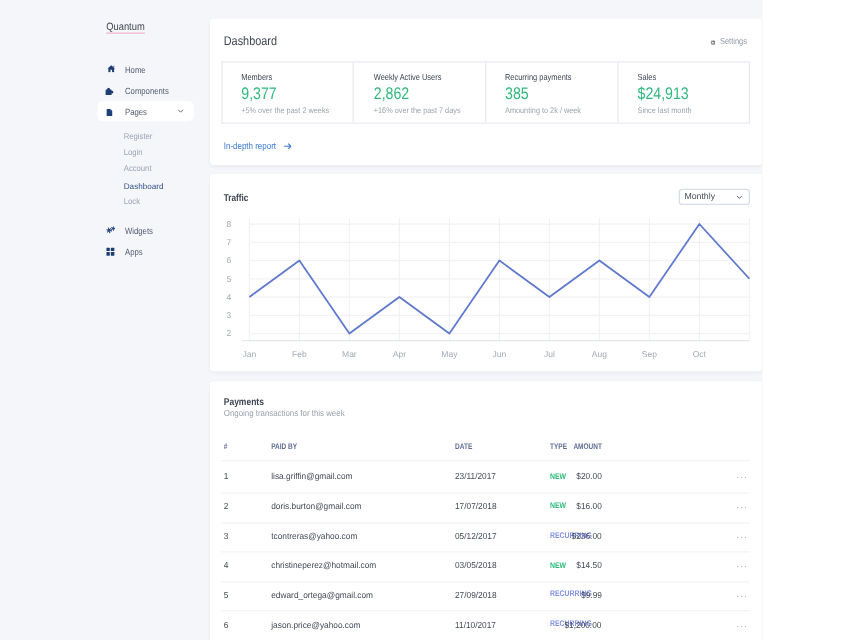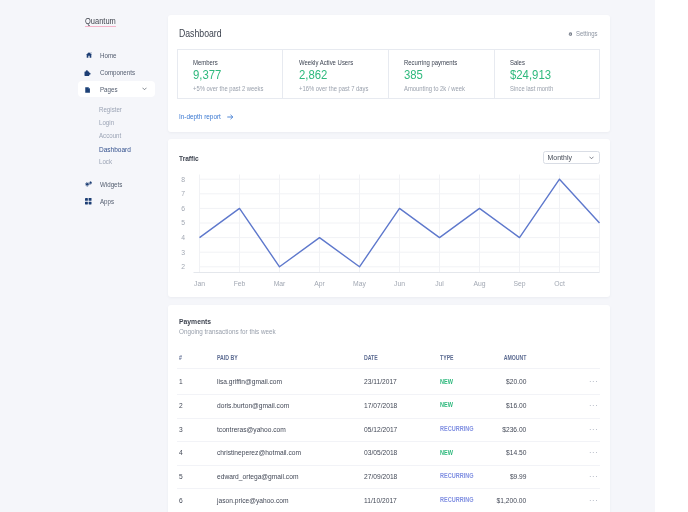--- a/index.html
+++ b/index.html
@@ -1,17 +1,17 @@
 <!DOCTYPE html>
 <html><head>
 <meta charset="utf-8">
 <style>
   html,body{margin:0;padding:0;}
   body{font-family:"Liberation Sans",sans-serif;}
-  #page{position:relative;width:610px;height:512px;background:#f5f6fa;overflow:hidden;padding-left:45px;}
+  #page{position:relative;width:610px;height:512px;background:#f5f6fa;overflow:hidden;}
   .abs{position:absolute;line-height:1;white-space:nowrap;}
   .card{position:absolute;left:167.5px;width:442.5px;background:#fff;border-radius:3px;box-shadow:0 1px 3px rgba(40,50,70,0.05);}
   .navtx{font-size:7.2px;color:#525c6e;transform:scaleX(0.86);transform-origin:0 0;}
   .subtx{font-size:6.7px;color:#9ba4b5;transform:scaleX(0.92);transform-origin:0 0;}
   .statlabel{font-size:7px;font-weight:500;color:#3d4452;transform:scaleX(0.85);transform-origin:0 0;}
   .statnum{font-size:13.5px;color:#2eb97d;transform:scaleX(0.84);transform-origin:0 0;}
   .statcap{font-size:6.5px;color:#9aa1ad;transform:scaleX(0.9);transform-origin:0 0;}
   .th{font-size:6.5px;font-weight:600;color:#5d6c92;transform:scaleX(0.8);transform-origin:0 0;}
   .thr{font-size:6.5px;font-weight:600;color:#5d6c92;transform:scaleX(0.8);transform-origin:100% 0;}
   .td{font-size:7px;color:#434957;transform:scaleX(0.95);transform-origin:0 0;}

